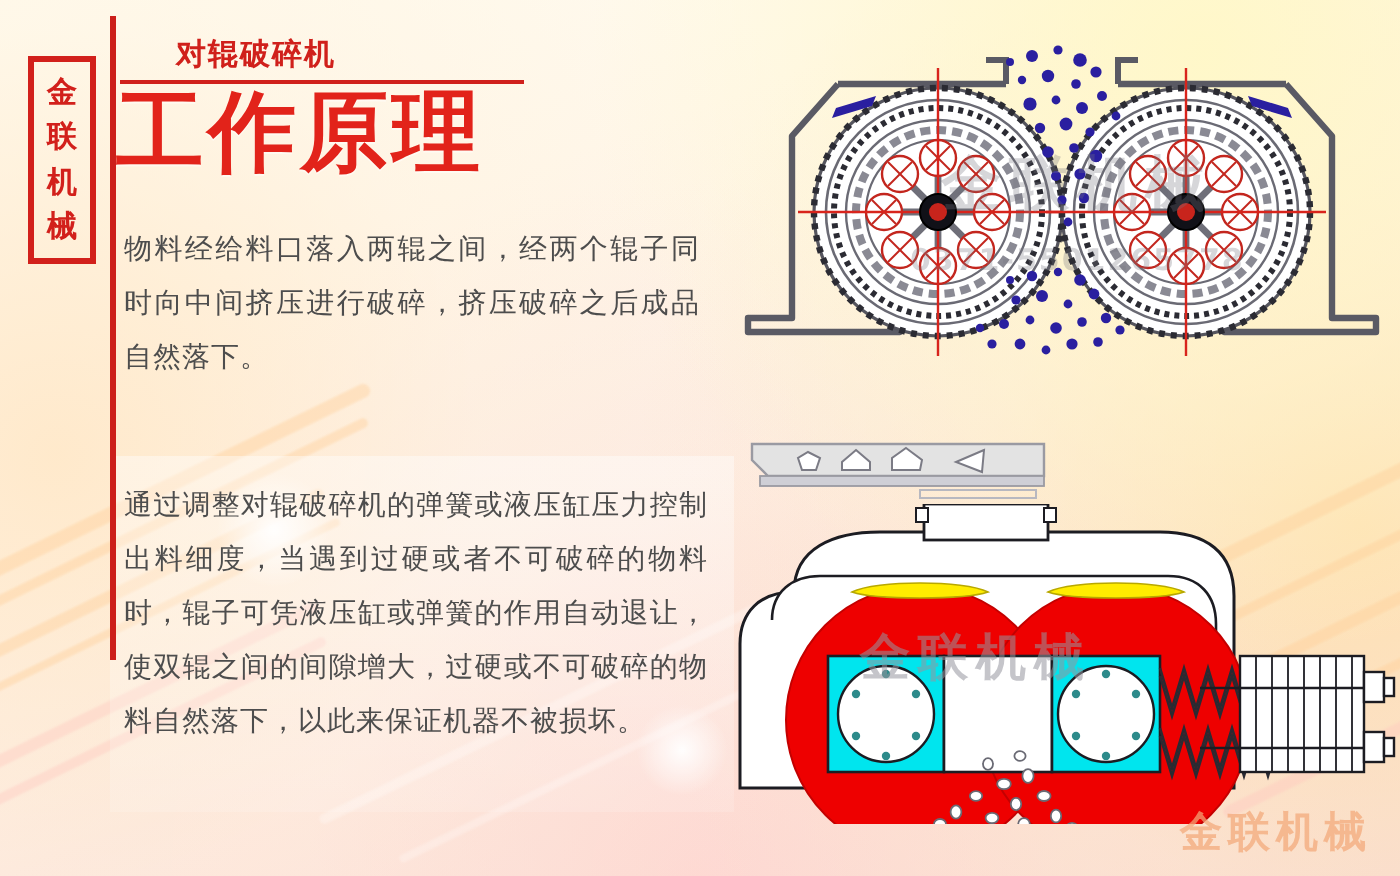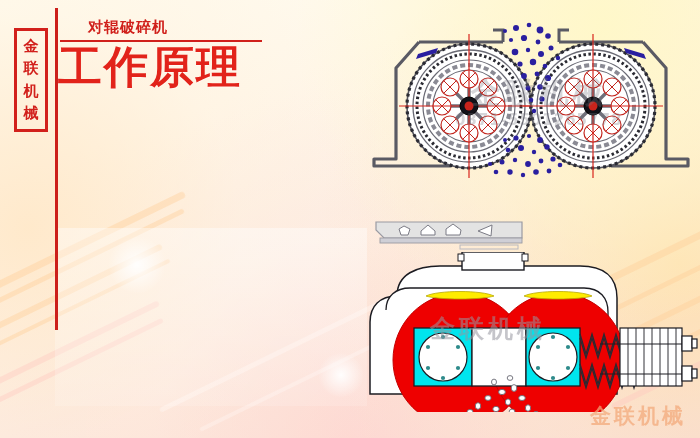--- a/index.html
+++ b/index.html
@@ -74,21 +74,21 @@
 
   
   .crosssec{position:absolute;left:362px;top:252px;width:336px;height:160px;z-index:6;}
 
   
   .wm-top{
     position:absolute;left:455px;top:78px;z-index:7;pointer-events:none;
     color:rgba(120,120,130,.30);font-weight:bold;text-align:center;
   }
   .wm-top .cn{font-size:30px;letter-spacing:4px;display:block;line-height:1;}
-  .wm-top .ph{font-size:15px;letter-spacing:1px;display:block;margin-top:3px;}
+  .wm-top .ph{font-size:15px;letter-spacing:1px;display:block;margin-top:13px;}
   .wm-mid{
     position:absolute;left:430px;top:312px;z-index:8;pointer-events:none;
     color:rgba(150,150,158,.55);font-weight:bold;font-size:25px;letter-spacing:4px;
   }
   .wm-bottom{
     position:absolute;right:14px;bottom:8px;z-index:8;pointer-events:none;
     color:rgba(243,168,120,.72);font-weight:bold;font-size:21px;letter-spacing:3px;
   }
 </style>
 </head>
@@ -120,22 +120,24 @@
     <span>机</span>
     <span>械</span>
   </div>
 
   <div class="redline"></div>
 
   <div class="subtitle">对辊破碎机</div>
   <div class="rule"></div>
   <div class="title">工作原理</div>
 
+  <div class="para" id="para1">物料经给料口落入两辊之间，经两个辊子同时向中间挤压进行破碎，挤压破碎之后成品自然落下。</div>
 
   <div class="panel"></div>
+  <div class="para" id="para2">通过调整对辊破碎机的弹簧或液压缸压力控制出料细度，当遇到过硬或者不可破碎的物料时，辊子可凭液压缸或弹簧的作用自动退让，使双辊之间的间隙增大，过硬或不可破碎的物料自然落下，以此来保证机器不被损坏。</div>
 
   <svg class="schematic" viewBox="0 0 318 190">
     <defs>
       <g id="rollerGear">
         <circle r="62" fill="#ffffff" stroke="#55555e" stroke-width="1.6"></circle>
         <circle r="62" fill="none" stroke="#2b2b33" stroke-width="3.2" stroke-dasharray="3 3"></circle>
         <circle r="56" fill="none" stroke="#6a6a74" stroke-width="1.3"></circle>
         <circle r="52" fill="none" stroke="#2b2b33" stroke-width="3" stroke-dasharray="2.5 2.5"></circle>
         <circle r="46" fill="none" stroke="#6a6a74" stroke-width="1.2"></circle>
         <circle r="41" fill="none" stroke="#8a8a94" stroke-width="4" stroke-dasharray="5 3"></circle>

